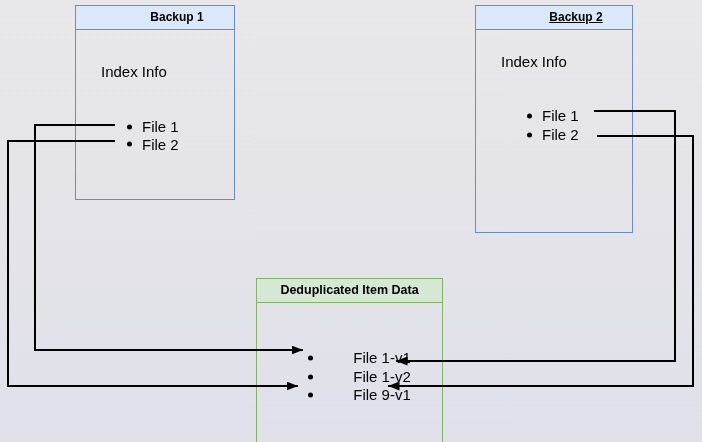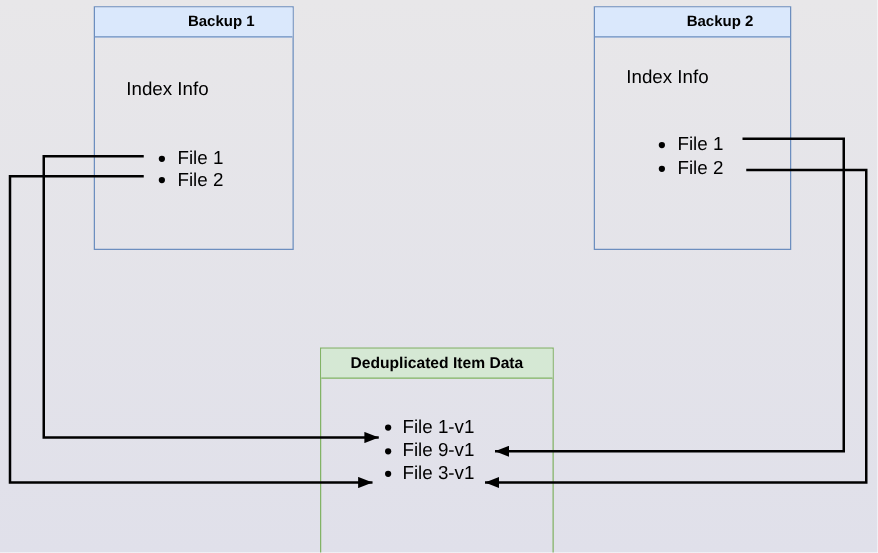--- a/index.html
+++ b/index.html
@@ -73,21 +73,21 @@
     background: var(--text, #000);
   }
   #backup1-box .subtitle { top: 57px; }
   #backup1-box .file-list { top: 112px; }
   #backup1-box .file-list li { line-height: 17.5px; height: 17.5px; }
 
   #backup2-box .subtitle { top: 47px; }
   #backup2-box .file-list { top: 100px; }
   #backup2-box .file-list li { line-height: 19.3px; height: 19.3px; }
 
-  #dedup-box .file-list { top: 54px; }
+  #dedup-box .file-list { top: 70px; text-align: center; }
   #dedup-box .file-list li { line-height: 18.5px; height: 18.5px; padding-left: 65px; }
 
   svg.overlay {
     position: absolute;
     left: 0;
     top: 0;
     width: 702px;
     height: 442px;
     pointer-events: none;
   }
@@ -105,35 +105,35 @@
 
   <div class="box blue" id="backup1-box" style="left:75px; top:5px; width:160px; height:195px;">
     <div class="box-header">Backup 1</div>
     <div class="subtitle">Index Info</div>
     <ul class="file-list">
       <li>File 1</li>
       <li>File 2</li>
     </ul>
   </div>
 
-  <div class="box blue" id="backup2-box" style="left:475px; top:5px; width:158px; height:195px;">
+  <div class="box blue" id="backup2-box" style="left:475px; top:5px; width:158px; height:228px;text-decoration:underline;">
     <div class="box-header">Backup 2</div>
     <div class="subtitle">Index Info</div>
     <ul class="file-list">
       <li>File 1</li>
       <li>File 2</li>
     </ul>
   </div>
 
   <div class="box green" id="dedup-box" style="left:256px; top:278px; width:187px; height:188px;">
     <div class="box-header">Deduplicated Item Data</div>
     <ul class="file-list">
       <li>File 1-v1</li>
+      <li>File 1-v2</li>
       <li>File 9-v1</li>
-      <li>File 3-v1</li>
     </ul>
   </div>
 
   <svg class="overlay" viewBox="0 0 702 442" xmlns="http://www.w3.org/2000/svg">
     <defs>
       <marker id="arrowhead" markerUnits="userSpaceOnUse" markerWidth="12" markerHeight="9" refX="11.5" refY="4.5" orient="auto">
         <path class="arrowhead-shape" d="M0,0 L11.5,4.5 L0,9 Z"></path>
       </marker>
     </defs>
     <polyline class="arrow" points="115,125 35,125 35,350 303,350" marker-end="url(#arrowhead)"></polyline>

